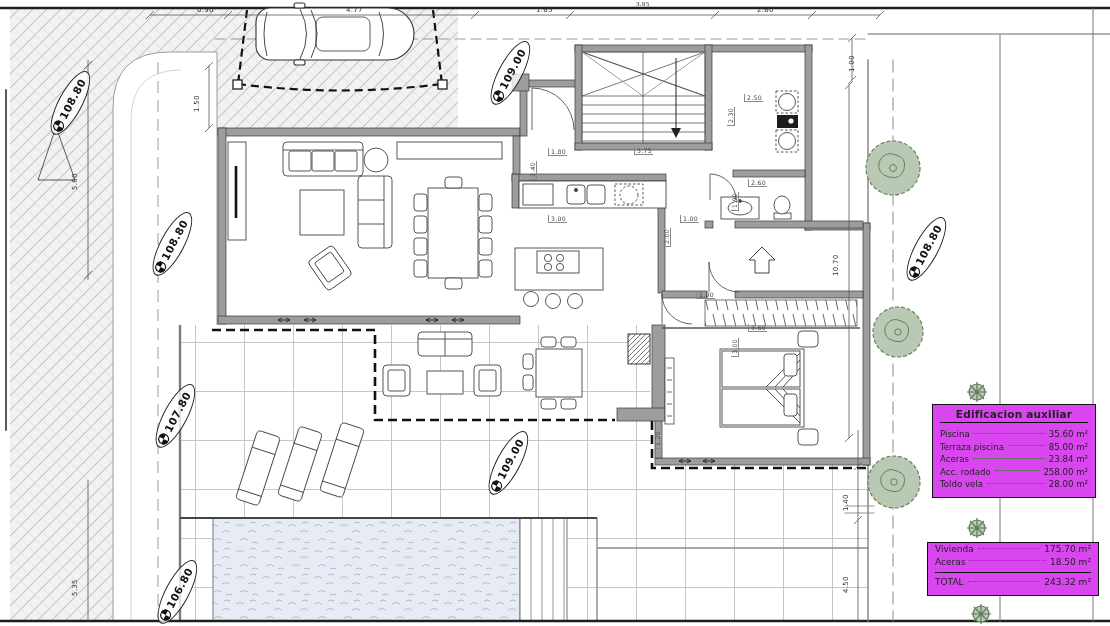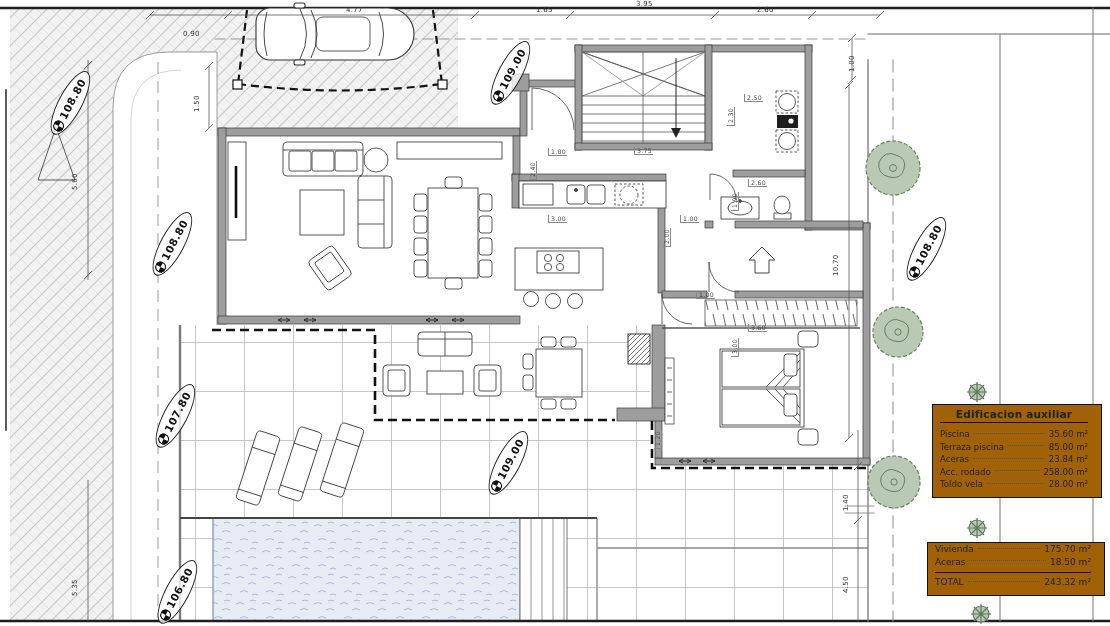--- a/index.html
+++ b/index.html
@@ -11,22 +11,22 @@
     padding:1px 8px 1px 3px;border:1.3px solid #222;border-radius:50%;
     background:rgba(255,255,255,.78);transform:rotate(-62deg);transform-origin:7px 50%;
     font-size:10.5px;font-weight:600;letter-spacing:.6px;color:#111;white-space:nowrap;}
   .emarker svg{position:static;flex:none;}
   
   .dim{position:absolute;font-size:7px;color:#333;white-space:nowrap;letter-spacing:.3px;}
   .idim{font-size:6.2px;color:#444;border-left:1px solid #888;border-bottom:1px solid #888;
         padding:0 1px 0 2px;}
   .rot{transform:rotate(-90deg);transform-origin:0 100%;}
   
-  .legend{position:absolute;background:#a16207;border:1.6px solid #111;color:#222;
-          padding:0 13px 6px 7px;}
+  .legend{position:absolute;background:#d946ef;border:1.6px solid #111;color:#222;
+          padding:0 7px 6px 7px;}
   .legend .ltitle{font-weight:bold;text-align:center;border-bottom:1.4px solid #111;
           padding:3px 0 2px 0;margin-bottom:5px;letter-spacing:.2px;}
   .legend .lrow{display:flex;align-items:center;line-height:12.5px;}
   .legend .lbl{flex:none;}
   .legend .leader{flex:1;border-bottom:1.3px dotted #555;margin:0 4px 2.5px 4px;min-width:8px;}
   .legend .val{flex:none;text-align:right;}
   #legend-aux{left:932px;top:404px;width:148px;font-size:8.6px;}
   #legend-aux .ltitle{font-size:10.5px;}
   #legend-built{left:927px;top:542px;width:156px;font-size:9px;}
   #legend-built .ltitle{font-size:10px;}
@@ -393,24 +393,24 @@
   <span>109.00</span>
 </div>
 <div class="emarker" style="left:906px;top:262px;">
   <svg width="11" height="11" viewBox="0 0 10 10">
         <circle cx="5" cy="5" r="4.5" fill="none" stroke="#111" stroke-width="1"></circle>
         <path d="M5 0 A5 5 0 0 1 10 5 L5 5 Z M5 10 A5 5 0 0 1 0 5 L5 5 Z" fill="#111"></path>
       </svg>
   <span>108.80</span>
 </div>
 
-<span class="dim" style="left:183px;top:6px;margin-top:24px;">0.90</span>
+<span class="dim" style="left:197px;top:6px;">0.90</span>
 <span class="dim" style="left:346px;top:6px;">4.77</span>
 <span class="dim" style="left:536px;top:6px;">1.65</span>
-<span class="dim" style="left:636px;top:0;">3.95</span>
+<span class="dim" style="left:636px;top:0;font-family:Liberation Serif, serif;">3.95</span>
 <span class="dim" style="left:757px;top:6px;">2.60</span>
 <span class="dim rot" style="left:856px;top:64px;">1.00</span>
 <span class="dim rot" style="left:840px;top:268px;">10.70</span>
 <span class="dim rot" style="left:850px;top:503px;">1.40</span>
 <span class="dim rot" style="left:850px;top:585px;">4.50</span>
 <span class="dim rot" style="left:201px;top:104px;">1.50</span>
 <span class="dim rot" style="left:79px;top:182px;">5.60</span>
 <span class="dim rot" style="left:79px;top:588px;">5.35</span>
 
 <span class="dim idim" style="left:548px;top:148px;">1.80</span>

